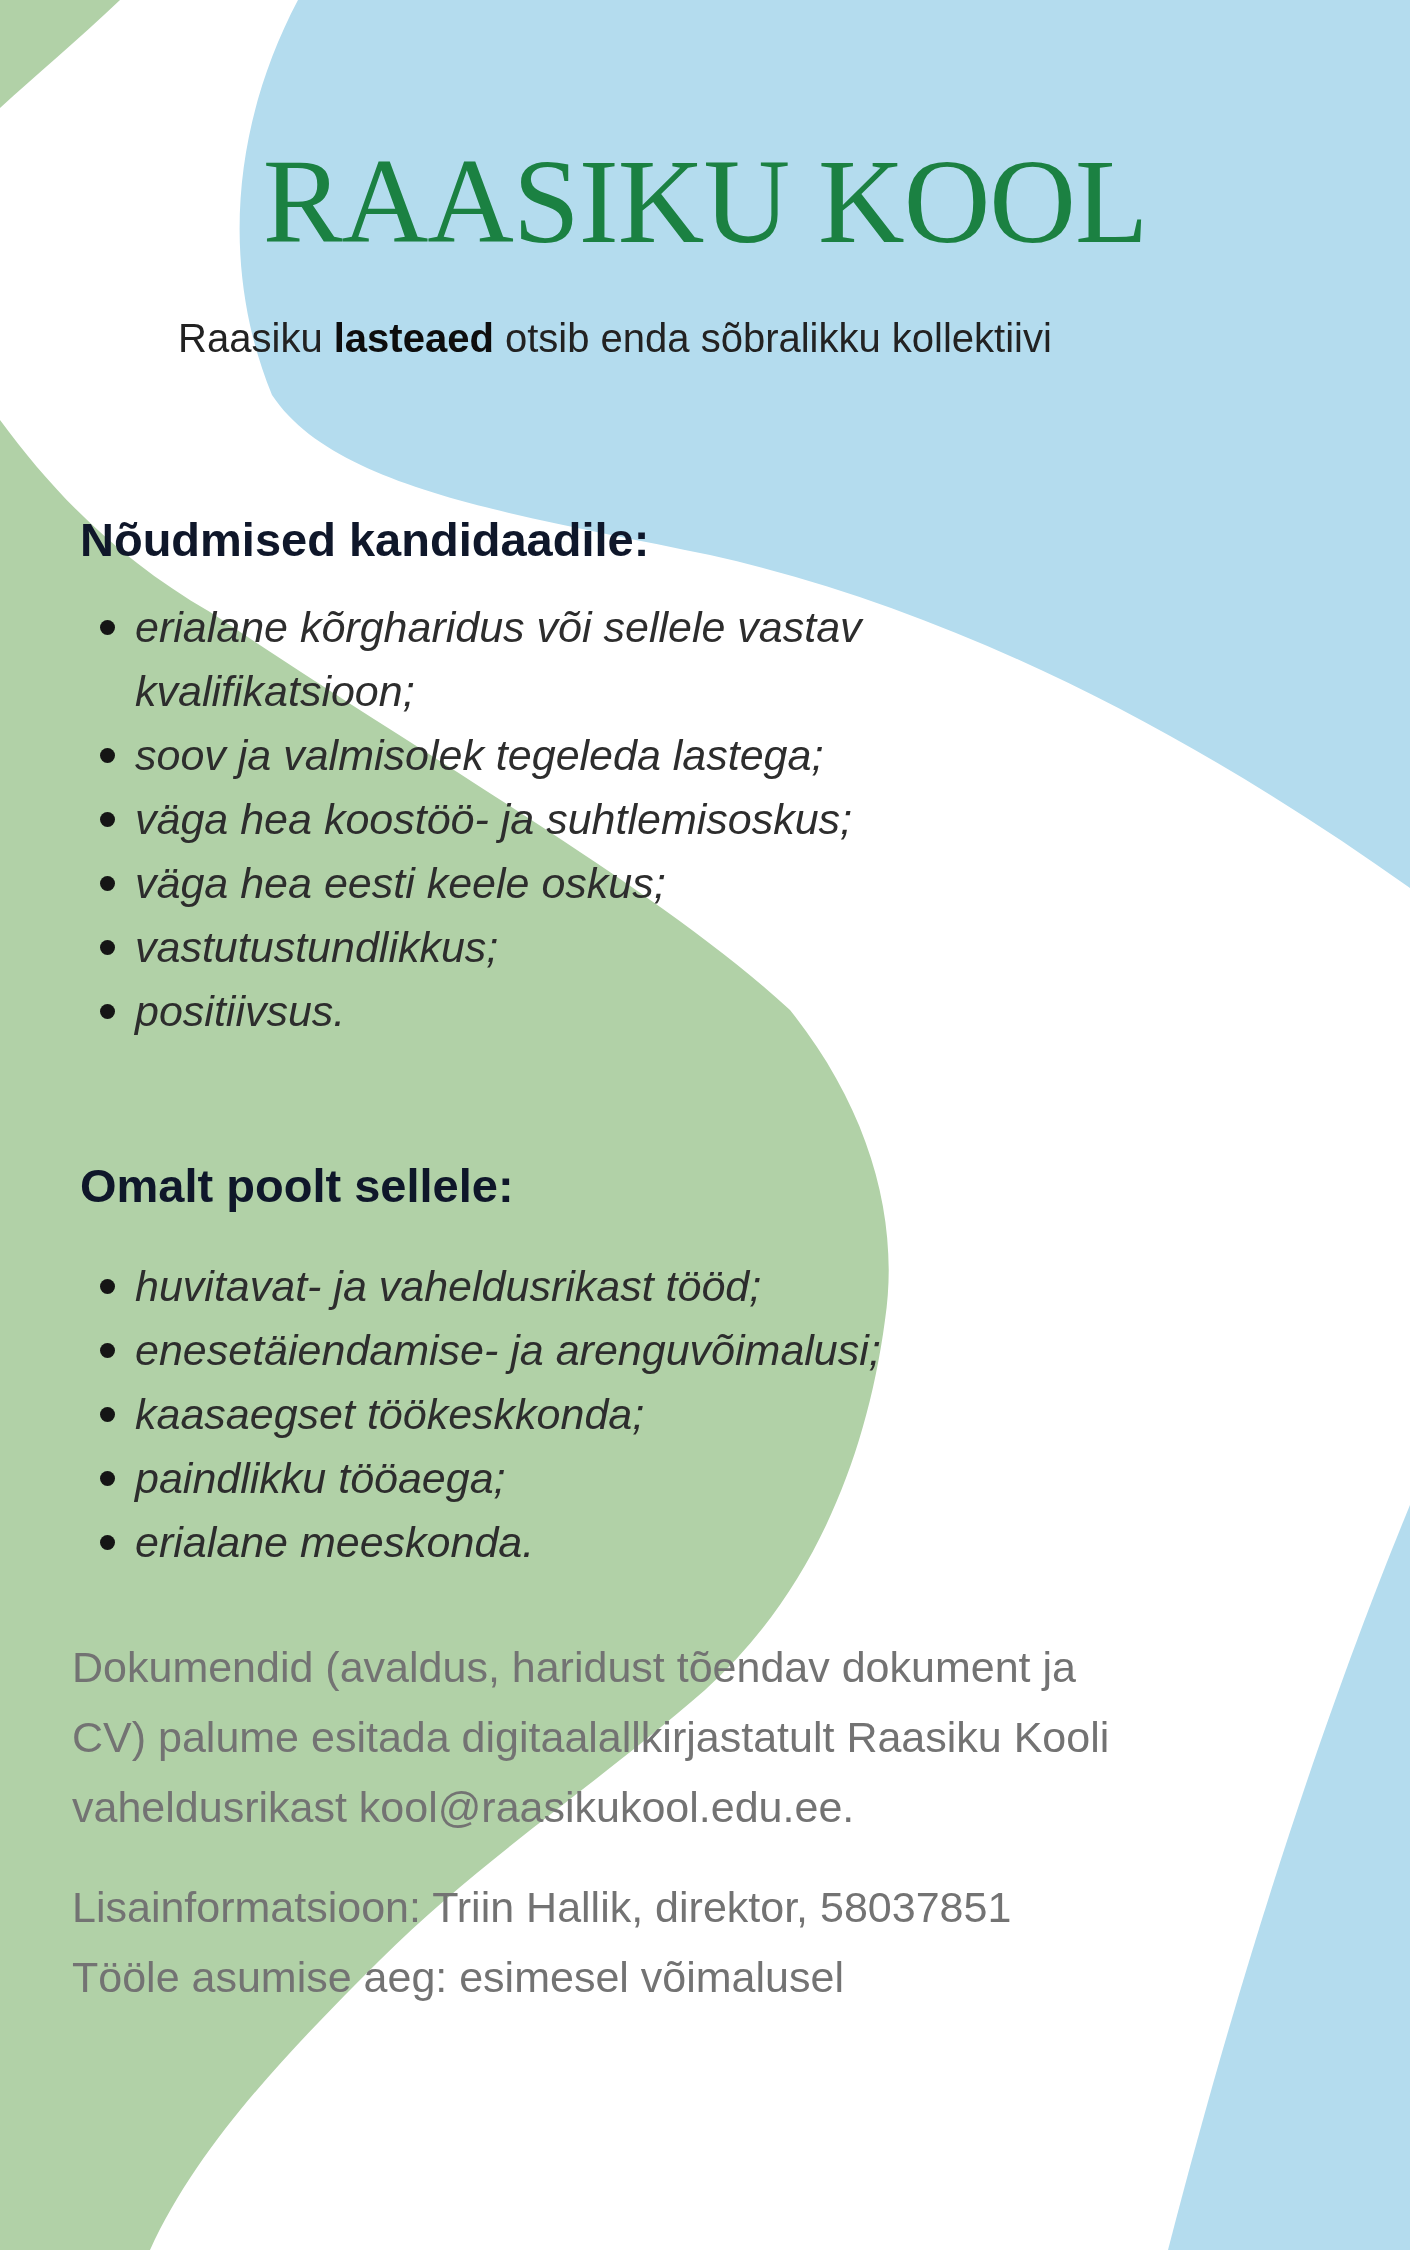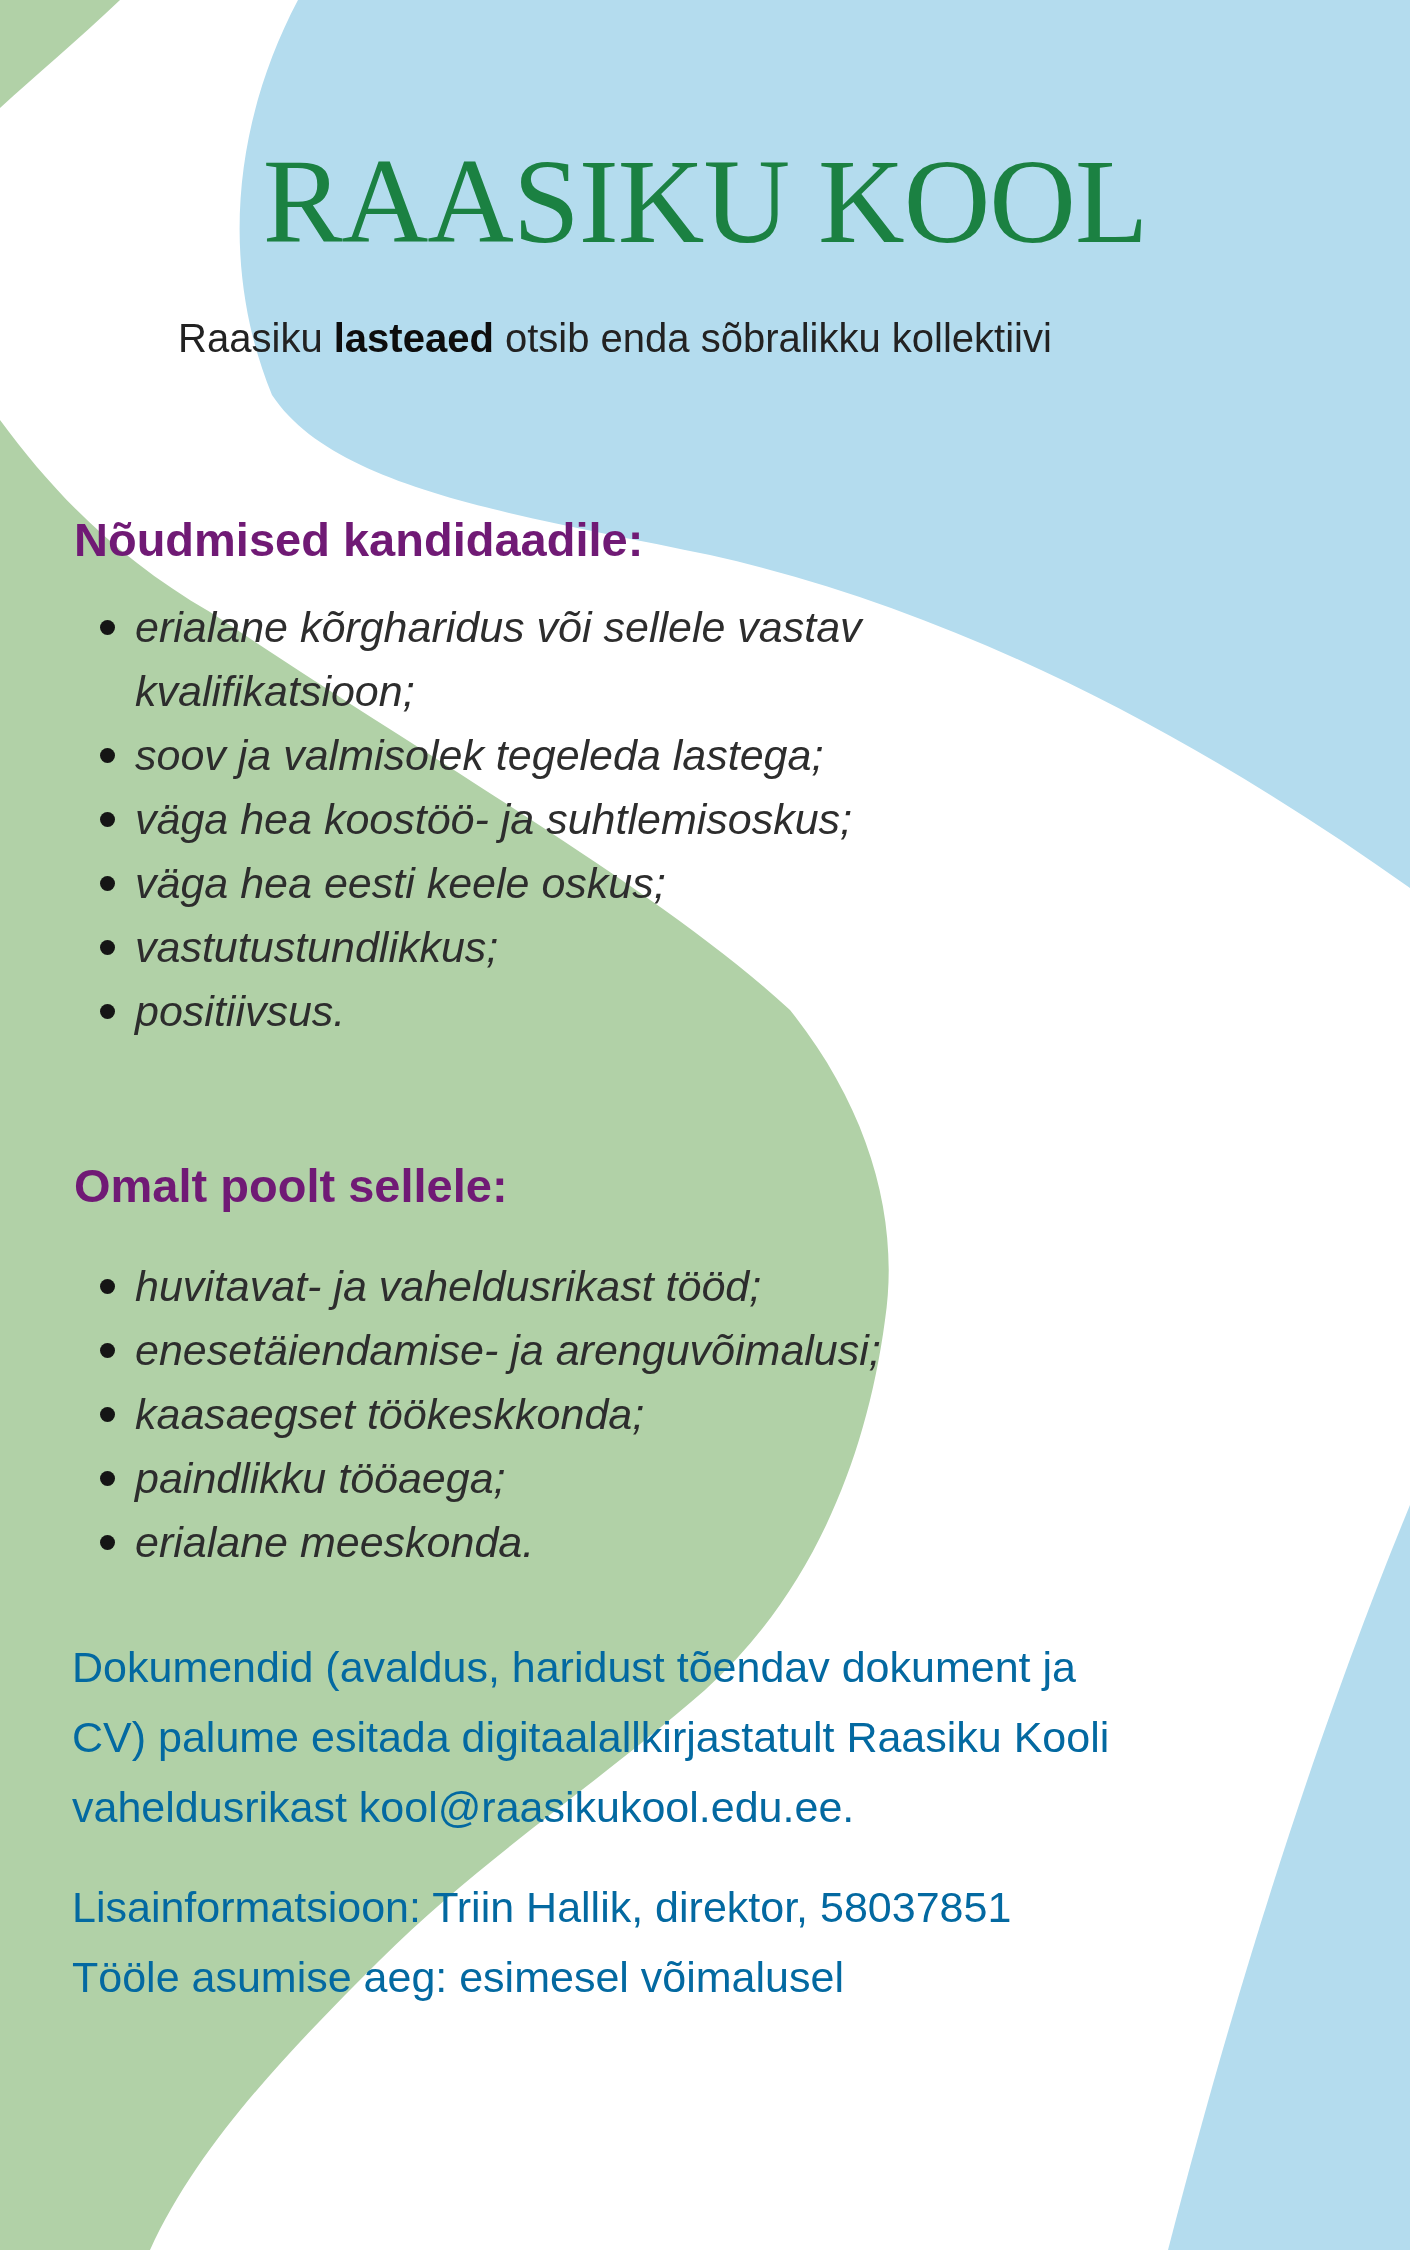--- a/index.html
+++ b/index.html
@@ -13,37 +13,37 @@
     font-family: "Liberation Serif", "DejaVu Serif", serif;
     font-weight: normal; font-size: 120px; line-height: 1; letter-spacing: -1px;
   }
   .subtitle {
     position: absolute; top: 298px; left: 40px; width: 1150px;
     text-align: center; font-size: 40px; line-height: 80px; color: #222222;
   }
   .subtitle .b { font-weight: bold; color: #0d0d0d; }
 
   .heading {
-    position: absolute; left: 74px; margin: 0;
-    font-size: 47px; font-weight: bold; color: #701a75; line-height: 1.2;
+    position: absolute; left: 80px; margin: 0;
+    font-size: 47px; font-weight: bold; color: #0f172a; line-height: 1.2;
   }
   .h-req { top: 512px; }
   .h-offer { top: 1158px; }
 
   .list { position: absolute; left: 74px; margin: 0; padding: 0; list-style: none; }
   .l-req { top: 595px; }
   .l-offer { top: 1254px; }
   .list li { display: flex; align-items: flex-start; font-style: italic; }
   .dot {
     flex: 0 0 auto; width: 15px; height: 15px; border-radius: 50%;
     background: #151515; margin-left: 26px; margin-top: 25px; margin-right: 20px;
   }
   .li-text { font-size: 43px; line-height: 64px; color: #2d2d2d; white-space: nowrap; }
 
-  .para { position: absolute; left: 72px; font-size: 43px; line-height: 70px; color: #0369a1; white-space: nowrap; }
+  .para { position: absolute; left: 72px; font-size: 43px; line-height: 70px; color: #737373; white-space: nowrap; }
   .p-app { top: 1632px; }
   .p-contact { top: 1872px; }
 </style>
 </head>
 <body>
 
 <div class="poster">
 
   <svg class="bg" viewBox="0 0 1410 2250" preserveAspectRatio="none">
     <path d="M 298,0 C 232,125 220,268 272,395 C 335,490 520,515 710,555 C 965,612 1205,742 1410,888 L 1410,0 Z" fill="#b4dcee"></path>

